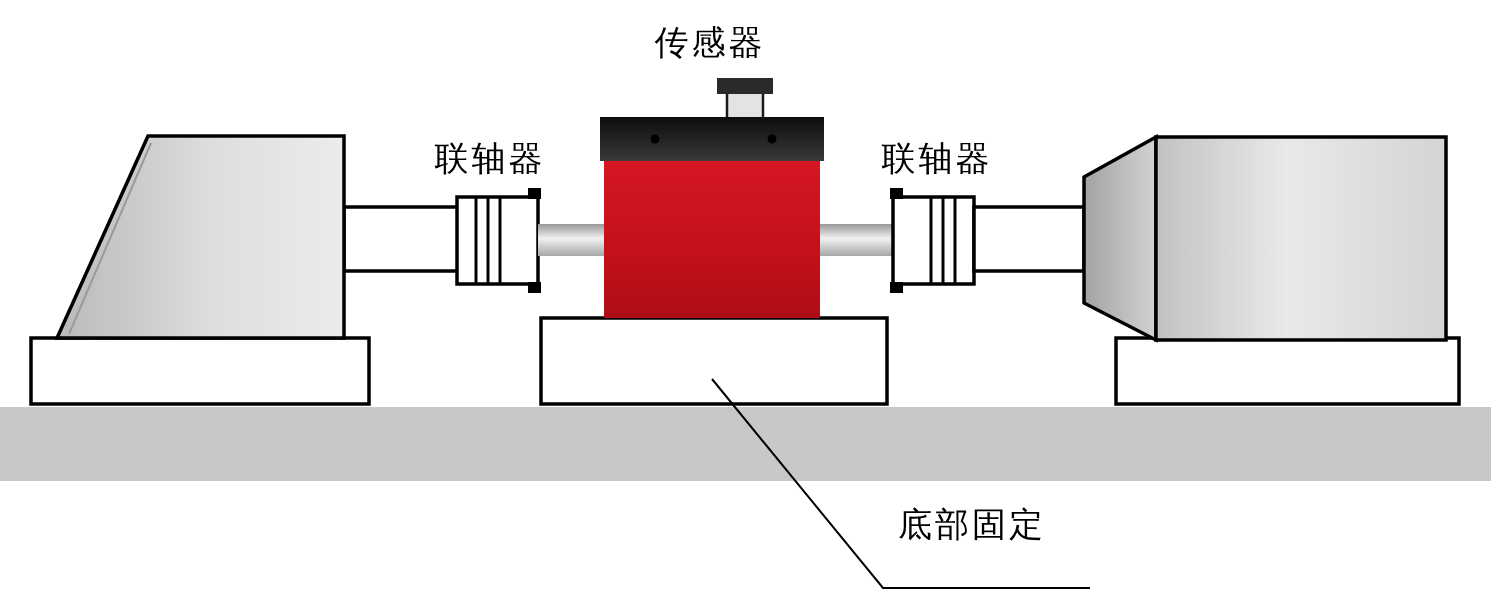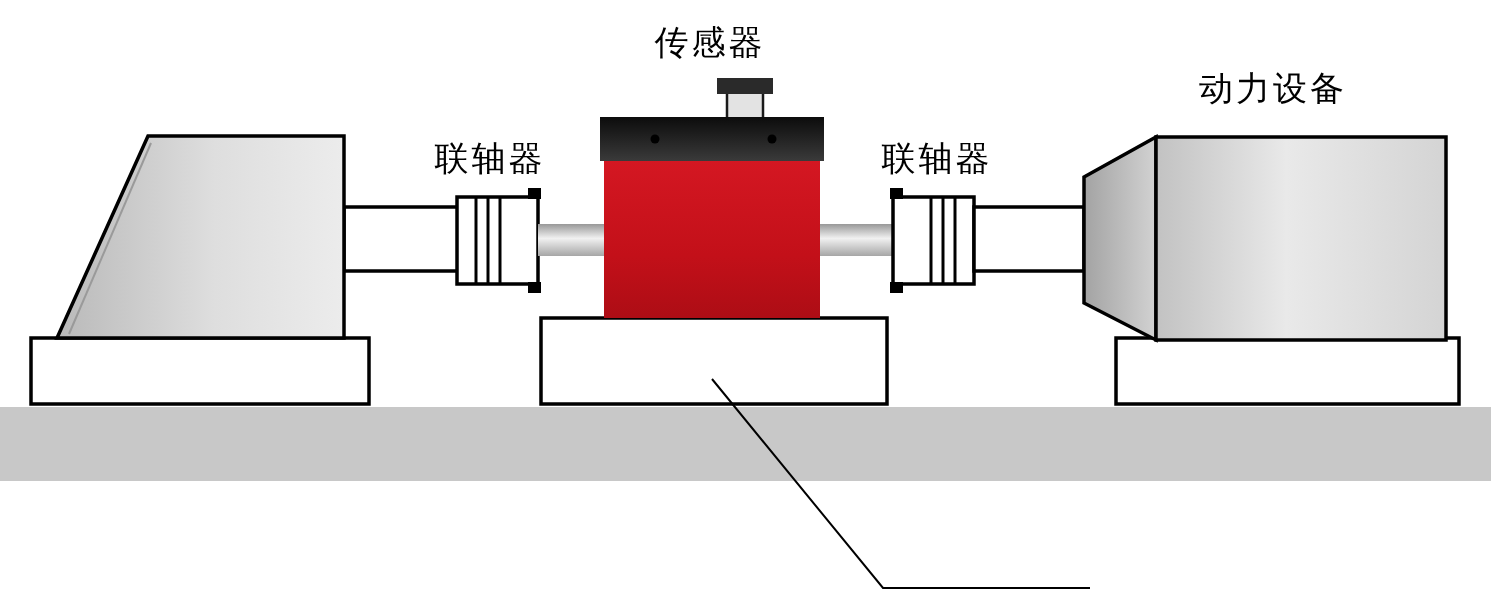--- a/index.html
+++ b/index.html
@@ -104,14 +104,14 @@
     <rect x="1116" y="338" width="343" height="66" fill="#ffffff" stroke="#000000" stroke-width="3.5"></rect>
     <polygon points="1084,177 1156,137 1156,340 1084,303" fill="url(#coneGrad)" stroke="#000000" stroke-width="3.5"></polygon>
     <rect x="1156" y="137" width="290" height="203" fill="url(#bodyGrad)" stroke="#000000" stroke-width="3.5"></rect>
 
     <polyline points="712,379 883,588 1090,588" fill="none" stroke="#000000" stroke-width="2"></polyline>
   </svg>
 
   <div class="label" style="left:710px; top:24px;">传感器</div>
   <div class="label" style="left:490px; top:140px;">联轴器</div>
   <div class="label" style="left:937px; top:140px;">联轴器</div>
-  <div class="label" style="left:1273px; top:70px;">动力设备</div>
+  <div class="label" style="left:972px; top:506px;">底部固定</div>
 </div>
 
 </body></html>

